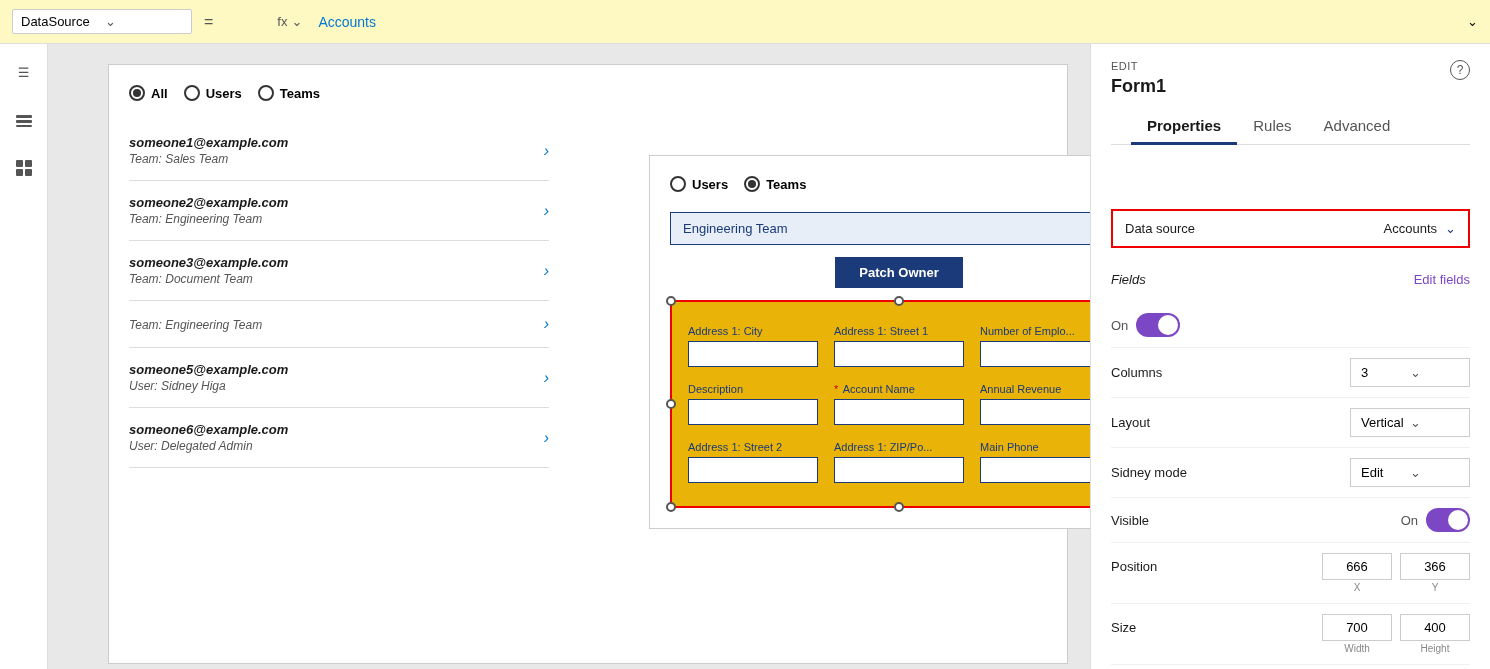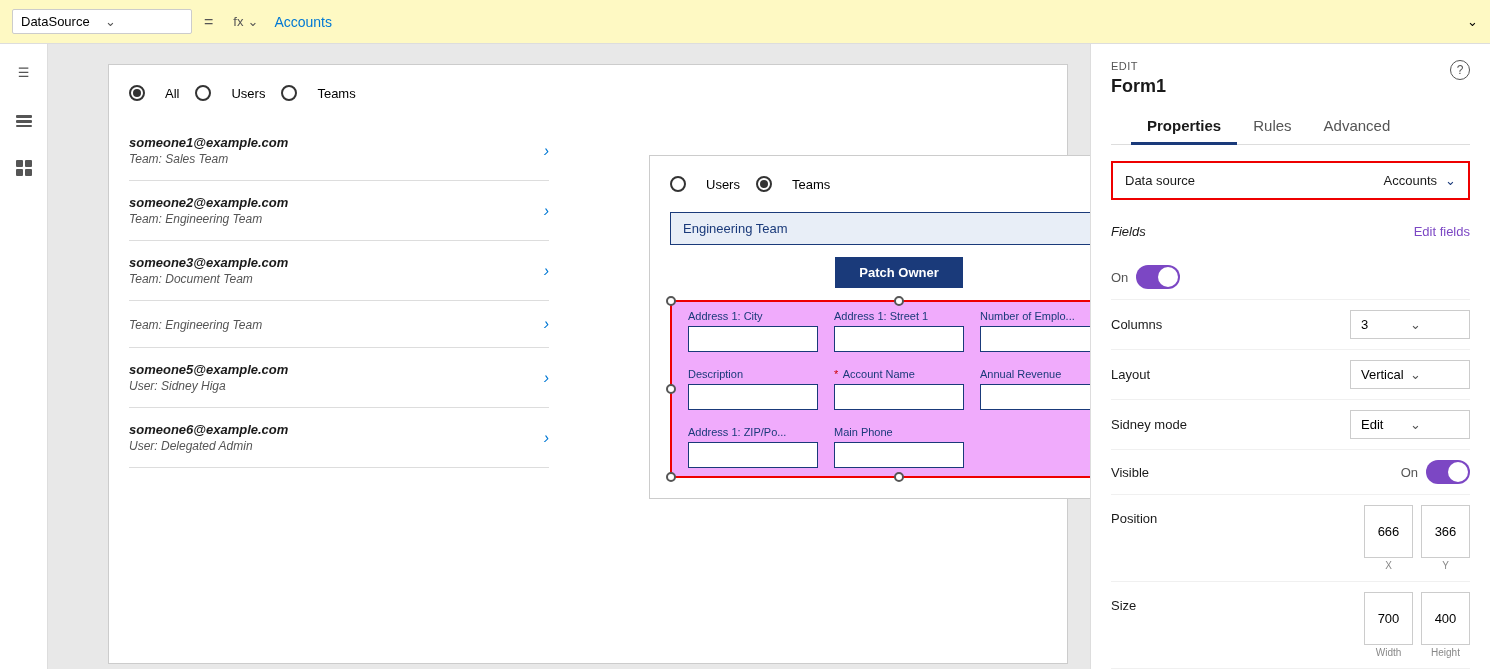--- a/index.html
+++ b/index.html
@@ -15,21 +15,21 @@
     .top-bar-datasource {
       display: flex; align-items: center;
       border: 1px solid #ccc; border-radius: 2px;
       padding: 4px 8px; gap: 6px; min-width: 180px;
       background: #fff; cursor: pointer;
     }
     .top-bar-datasource span { flex: 1; }
     .top-bar-eq { font-size: 16px; color: #555; padding: 0 4px; }
     .top-bar-fx {
       display: flex; align-items: center; gap: 4px;
-      color: #555; padding: 0 8px;
+      color: #555; padding: 0 8px; margin-left: 44px;
     }
     .top-bar-formula {
       flex: 1; border: none; outline: none;
       font-size: 14px; color: #0078d4;
       background: transparent;
     }
     .top-bar-arrow { color: #555; }
     .top-bar-chevron-right {
       display: flex; align-items: center; justify-content: flex-end;
       width: 20px;
@@ -70,22 +70,23 @@
       min-height: 600px;
       padding: 20px;
     }
 
     
     .radio-group {
       display: flex; align-items: center; gap: 16px;
       margin-bottom: 20px;
     }
     .radio-item {
-      display: flex; align-items: center; gap: 20px;
+      display: flex; align-items: center; gap: 6px;
       cursor: pointer;
+      font-weight: bold;
     }
     .radio-outer {
       width: 16px; height: 16px;
       border-radius: 50%; border: 2px solid #333;
       display: flex; align-items: center; justify-content: center;
     }
     .radio-inner { width: 8px; height: 8px; border-radius: 50%; background: #333; }
 
     
     .list-section { width: 420px; }
@@ -126,22 +127,22 @@
       border: none; padding: 8px 24px;
       font-size: 13px; cursor: pointer;
       font-weight: 600;
     }
 
     
     .form-grid-wrapper {
       position: relative;
       border: 2px solid #e00;
       margin-top: 8px;
-      padding: 8px 16px;
-      background: #f0abfc;
+      padding: 23px 16px;
+      background: #eab308;
     }
     .form-grid {
       display: grid;
       grid-template-columns: 1fr 1fr 1fr;
       gap: 16px;
     }
     .form-field label {
       display: block; font-size: 11px; color: #1a3a7a;
       margin-bottom: 4px;
     }
@@ -187,20 +188,21 @@
     }
 
     .panel-body { padding: 16px 20px; }
 
     
     .datasource-row {
       display: flex; align-items: center;
       border: 2px solid #e00;
       padding: 10px 12px;
       margin-bottom: 16px;
+      margin-top: 48px;
     }
     .datasource-label { flex: 1; font-size: 13px; color: #1a1a1a; }
     .datasource-value {
       display: flex; align-items: center; gap: 8px;
       font-size: 13px; color: #1a1a1a;
     }
     .datasource-chevron { color: #1a3a7a; }
 
     .fields-row {
       display: flex; align-items: center;
@@ -240,22 +242,22 @@
 
     
     .pos-size-row {
       display: flex; align-items: flex-start;
       padding: 10px 0; border-bottom: 1px solid #f0f0f0;
     }
     .pos-size-label { flex: 1; font-size: 13px; color: #1a1a1a; padding-top: 6px; }
     .pos-size-inputs { display: flex; gap: 8px; }
     .pos-size-field { display: flex; flex-direction: column; align-items: center; }
     .pos-size-input {
-      width: 49px; border: 1px solid #ccc;
-      padding: 18px 8px; font-size: 13px; text-align: center;
+      width: 70px; border: 1px solid #ccc;
+      padding: 5px 8px; font-size: 13px; text-align: center;
       outline: none;
     }
     .pos-size-sublabel { font-size: 10px; color: #888; margin-top: 2px; }
 
     .help-icon {
       width: 20px; height: 20px; border-radius: 50%;
       border: 1px solid #555; display: inline-flex;
       align-items: center; justify-content: center;
       font-size: 12px; color: #555; cursor: pointer;
     }
@@ -417,20 +419,24 @@
             <div class="form-field">
               <label><span class="required-star">*</span> Account Name</label>
               <input type="text" style="">
             </div>
             <div class="form-field">
               <label>Annual Revenue</label>
               <input type="text" style="">
             </div>
 
             <div class="form-field">
+              <label>Address 1: Street 2</label>
+              <input type="text" style="">
+            </div>
+            <div class="form-field">
               <label>Address 1: ZIP/Po...</label>
               <input type="text" style="">
             </div>
             <div class="form-field">
               <label>Main Phone</label>
               <input type="text" style="">
             </div>
           </div>
         </div>
       </div>

